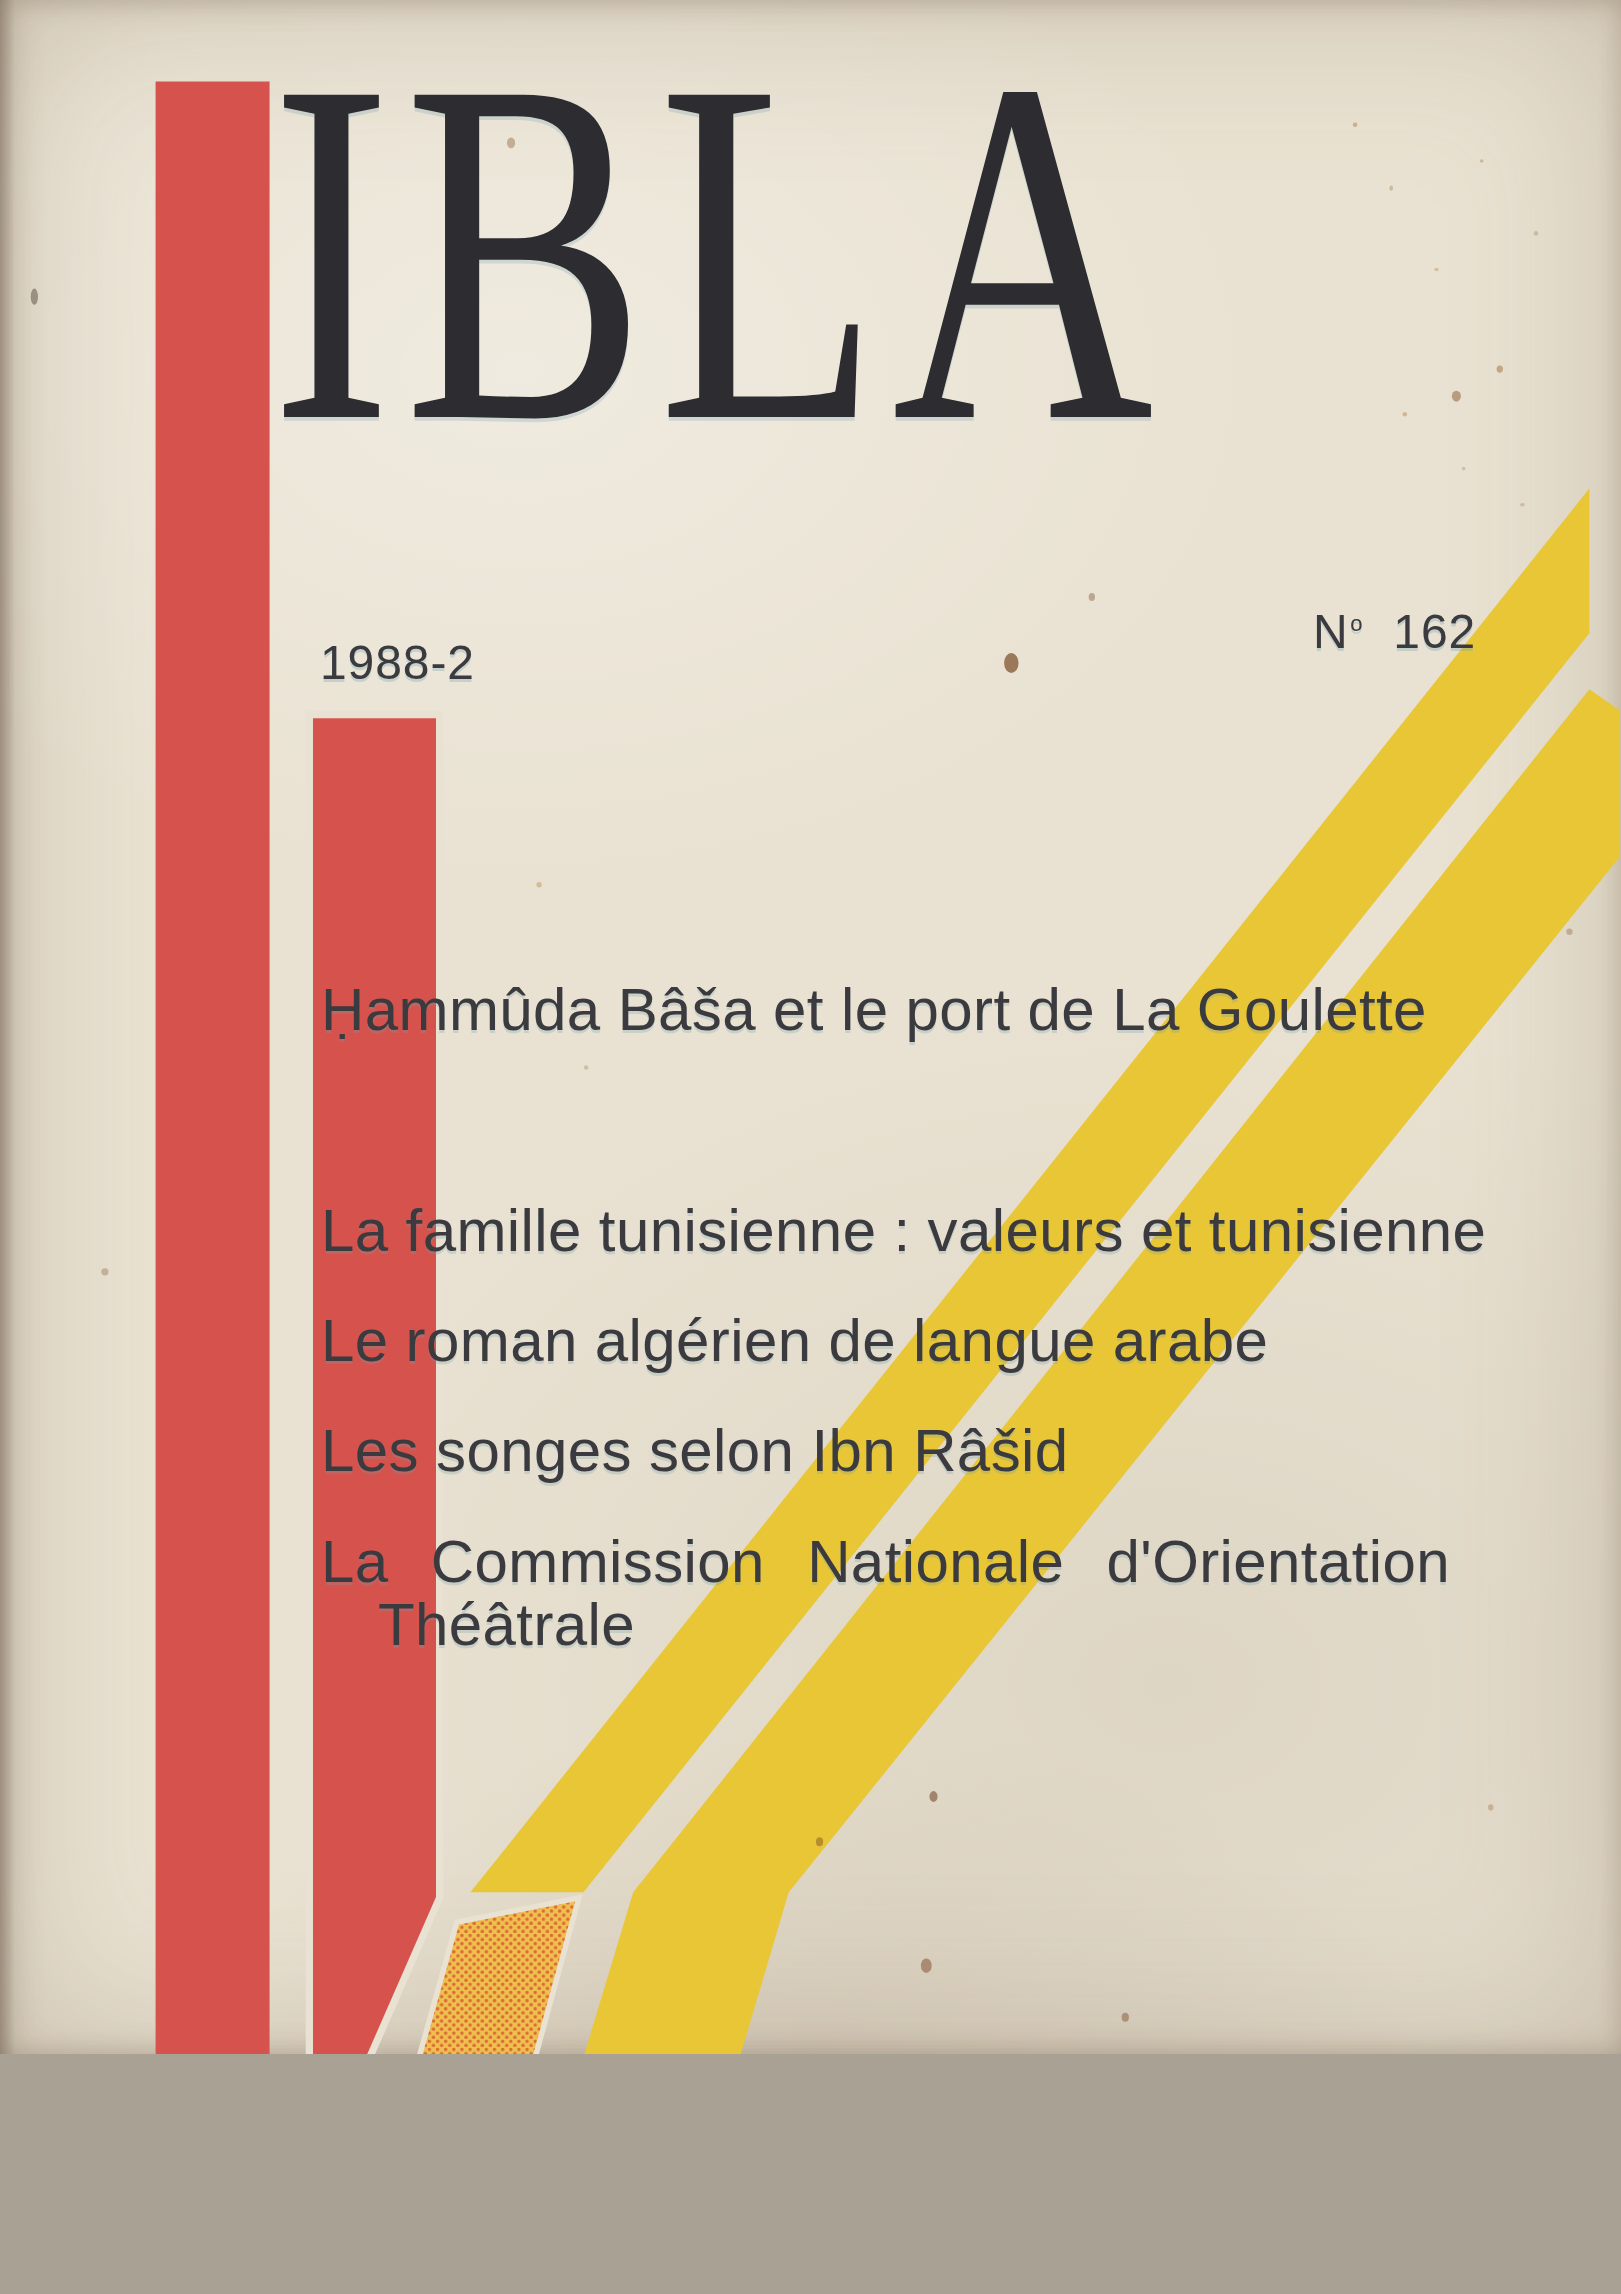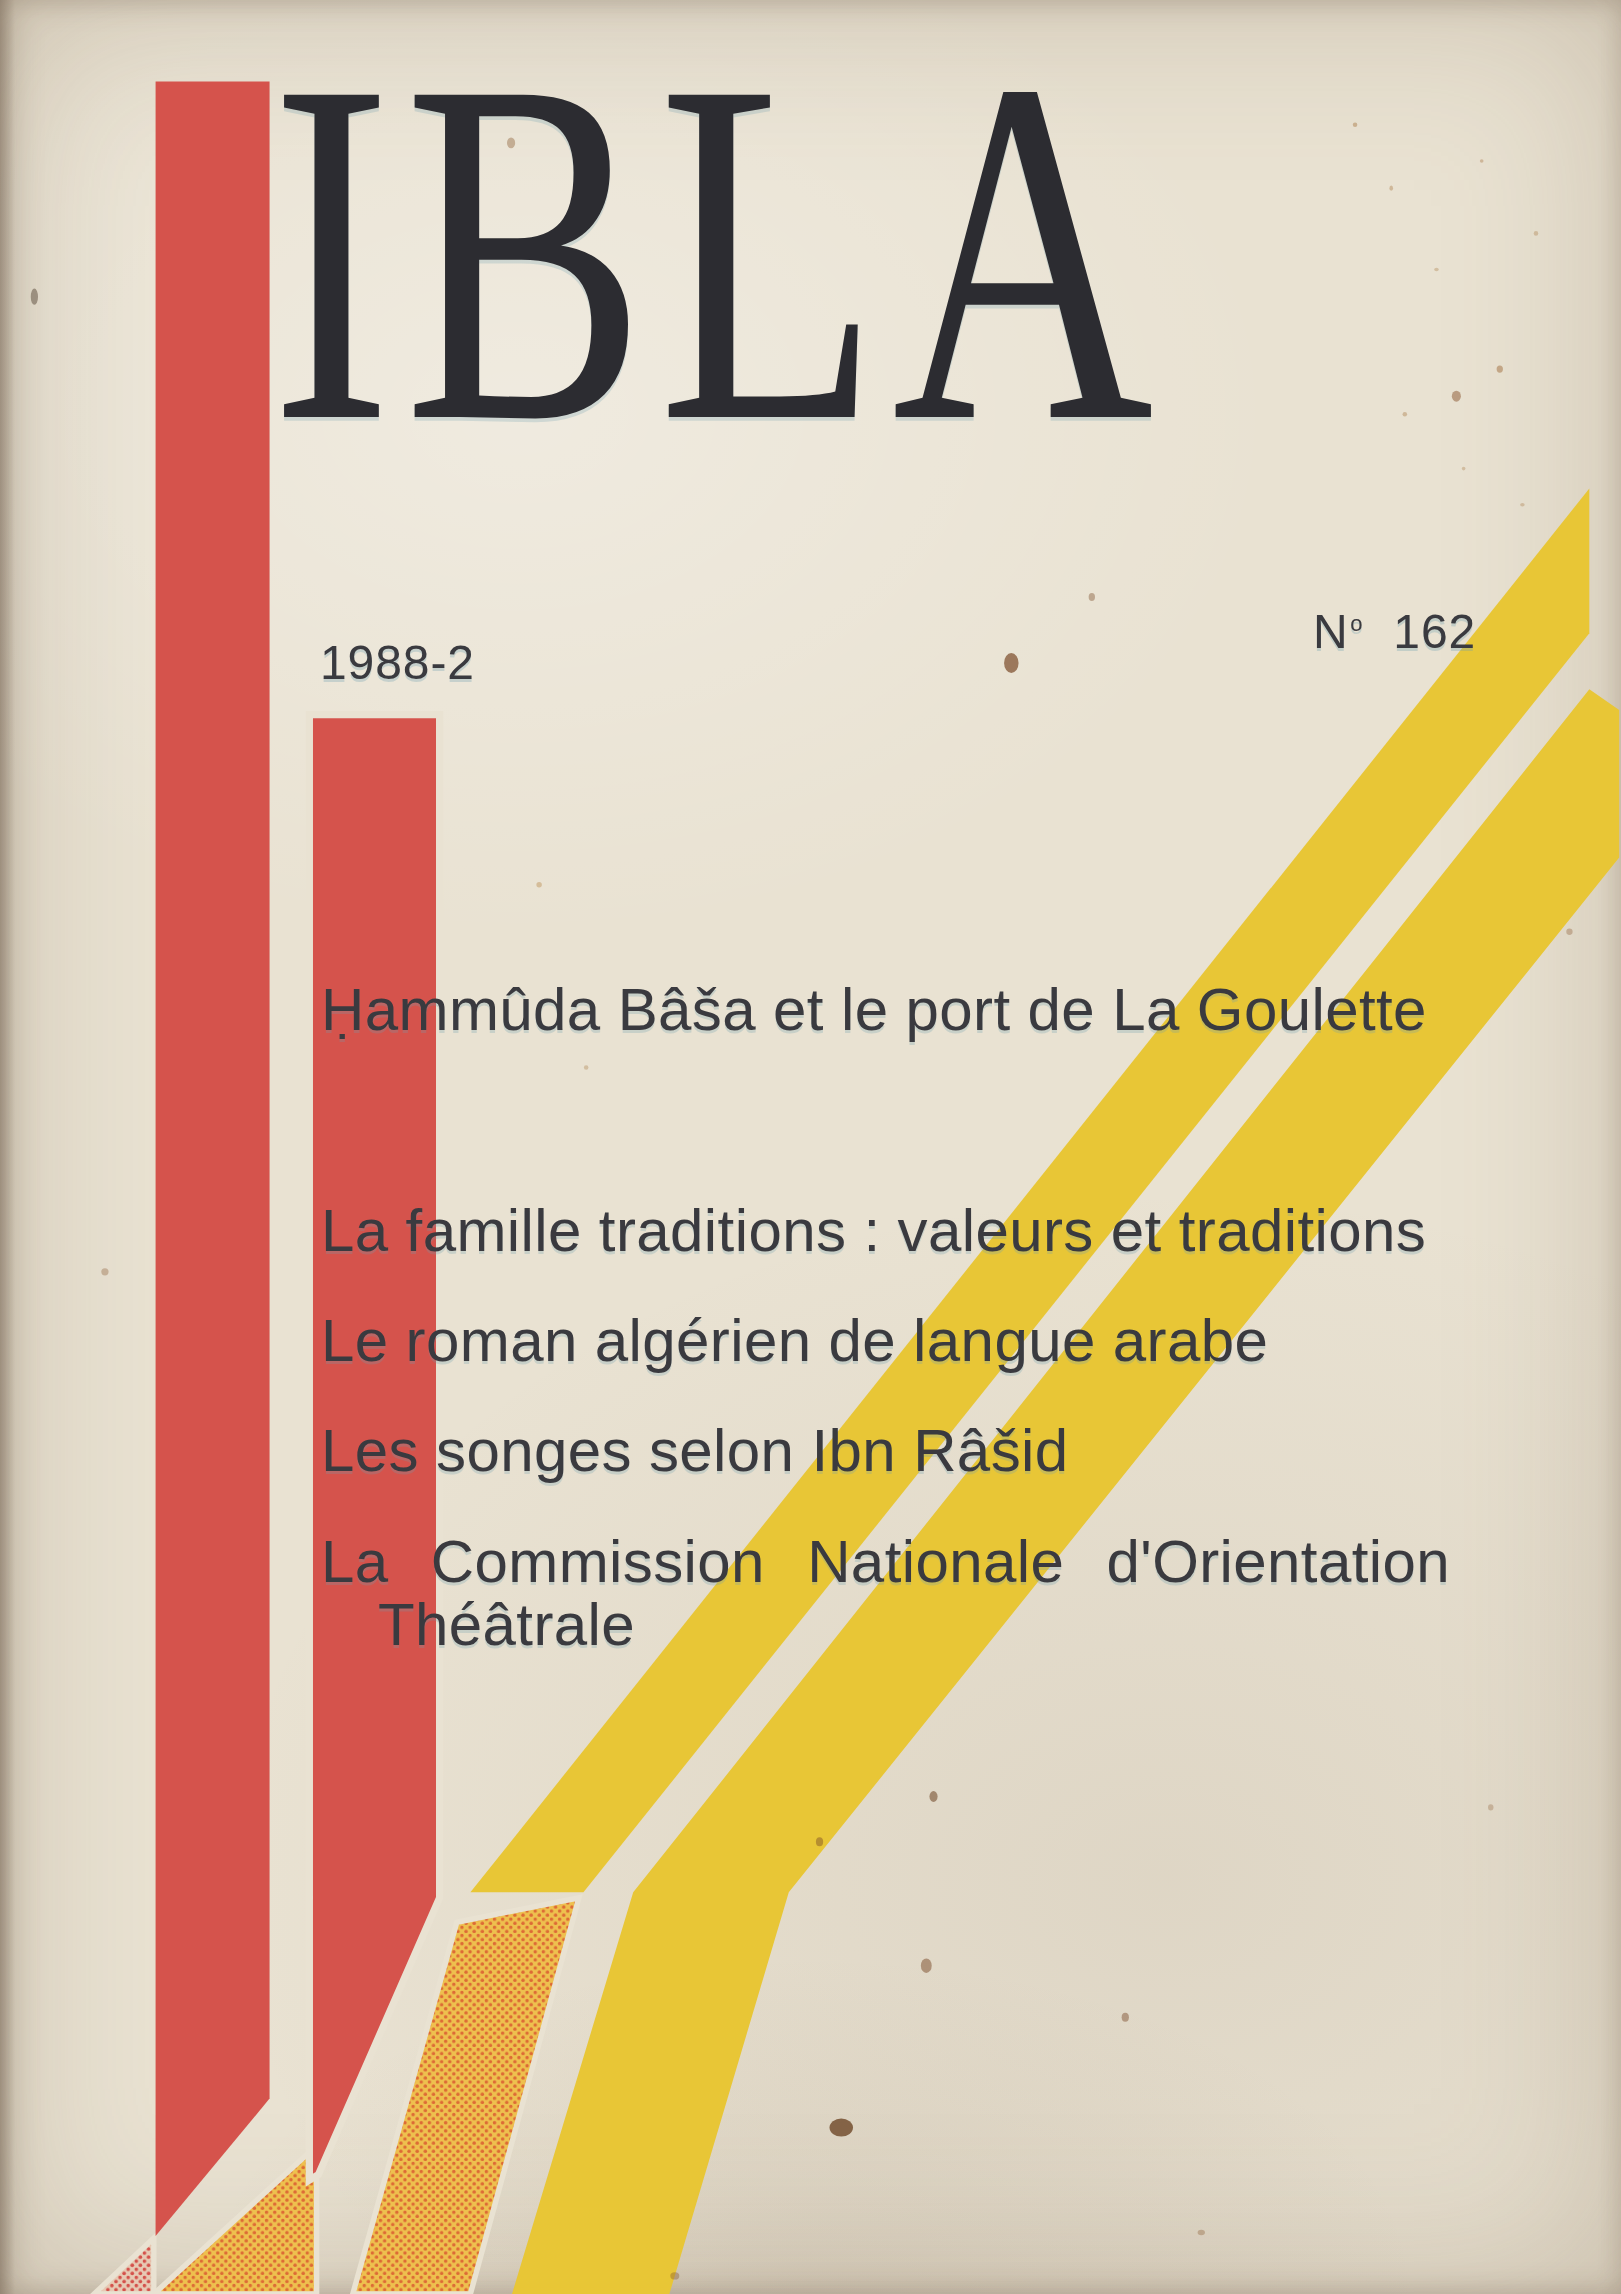--- a/index.html
+++ b/index.html
@@ -1,18 +1,18 @@
 <!DOCTYPE html>
 <html style="--paper: #e9e2d2; --red: #d5534c; --yellow: #e8c636; --ink: #3a3a3f; --ink_dark: #2c2c31; --halftone_bg: #eec04e; --halftone_dot: #dd6a35; --halftone_red_bg: #e7cab4; --halftone_red_dot: #d4504a;font-size:14.5px"><head>
 <meta charset="utf-8">
 <style>
   html,body{margin:0;padding:0;background:#a9a294;}
   #page{
     position:relative;
-    width:1621px;height:2294px;
+    width:1621px;height:2054px;
     overflow:hidden;
     background:
       radial-gradient(1176px 814px at 32% 18%, rgba(255,255,255,0.30), transparent 65%),
       radial-gradient(1357px 995px at 72% 82%, rgba(128,106,82,0.10), transparent 70%),
       radial-gradient(814px 452px at 50% 100%, rgba(120,96,70,0.10), transparent 75%),
       var(--paper);
     box-shadow: inset 0 0 172px rgba(118,98,72,0.28), inset 12.7px 0 31px rgba(96,76,56,0.25), inset -5.4px 0 20px rgba(96,76,56,0.12);
     font-family:"Liberation Sans", sans-serif;
   }
   #page::before{
@@ -127,20 +127,20 @@
       </g>
   </svg>
 
   <div id="masthead" class="txt">IBLA</div>
 
   <div id="issue-year" class="txt issue-line">1988-2</div>
 
   <div id="issue-number" class="txt issue-line"><span>N</span><span class="ordinal">o</span><span class="num">162</span></div>
 
   <div id="toc-item-0" class="txt toc-item"><span>Ḥammûda Bâša et le port de La Goulette</span></div>
-  <div id="toc-item-2" class="txt toc-item"><span>La famille traditions : valeurs et traditions</span></div>
+  <div id="toc-item-2" class="txt toc-item"><span>La famille tunisienne : valeurs et tunisienne</span></div>
   <div id="toc-item-3" class="txt toc-item"><span>Le roman algérien de langue arabe</span></div>
   <div id="toc-item-4" class="txt toc-item"><span>Les songes selon Ibn Râšid</span></div>
   <div id="toc-item-5" class="txt toc-item"><span>La Commission Nationale d'Orientation</span><span class="l2">Théâtrale</span></div>
 
 
 </div>
 
 
 </body></html>

